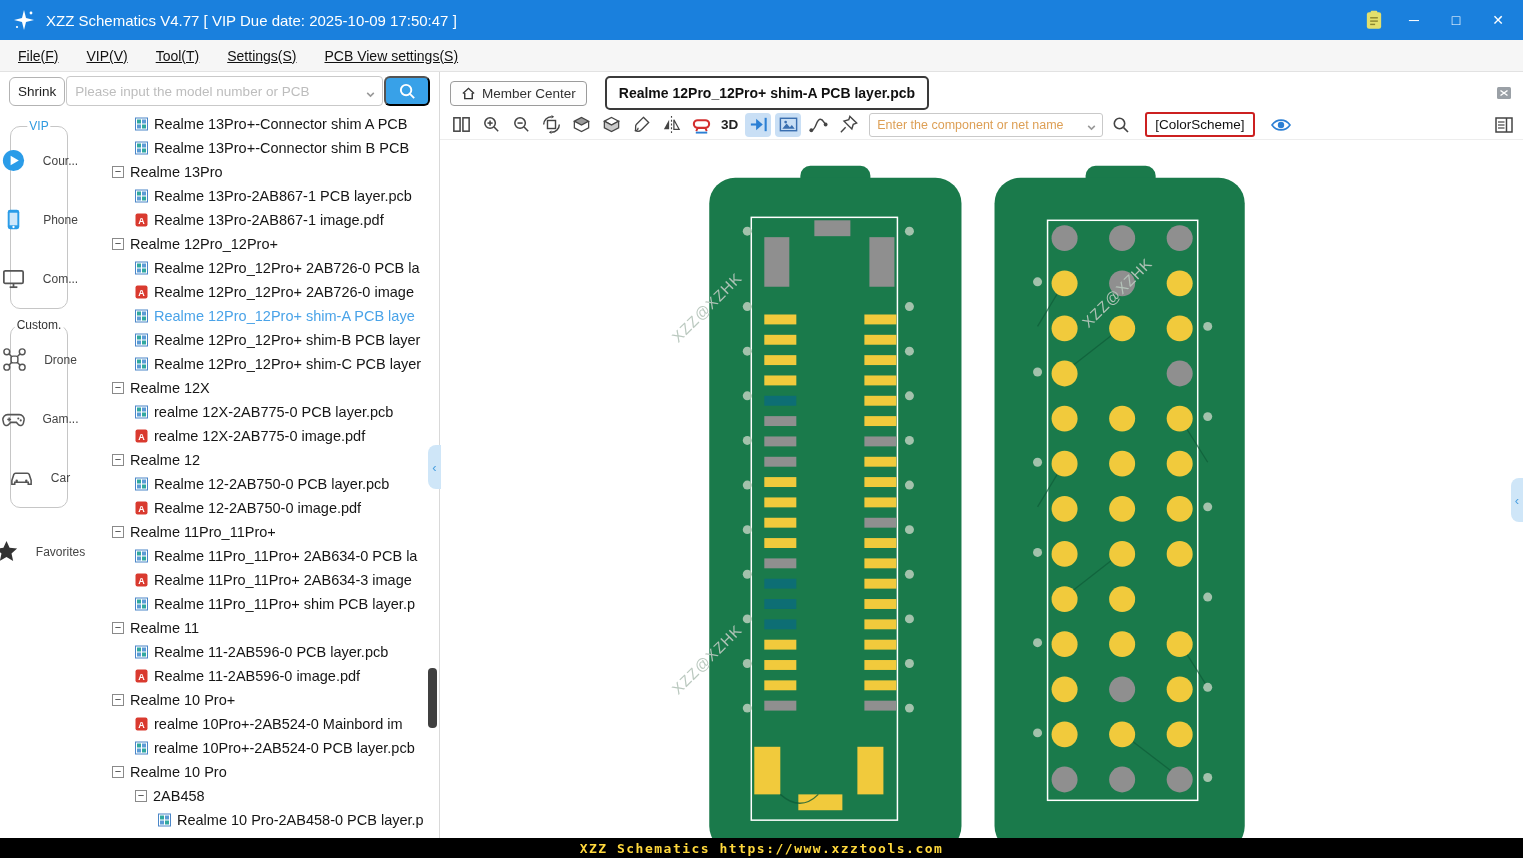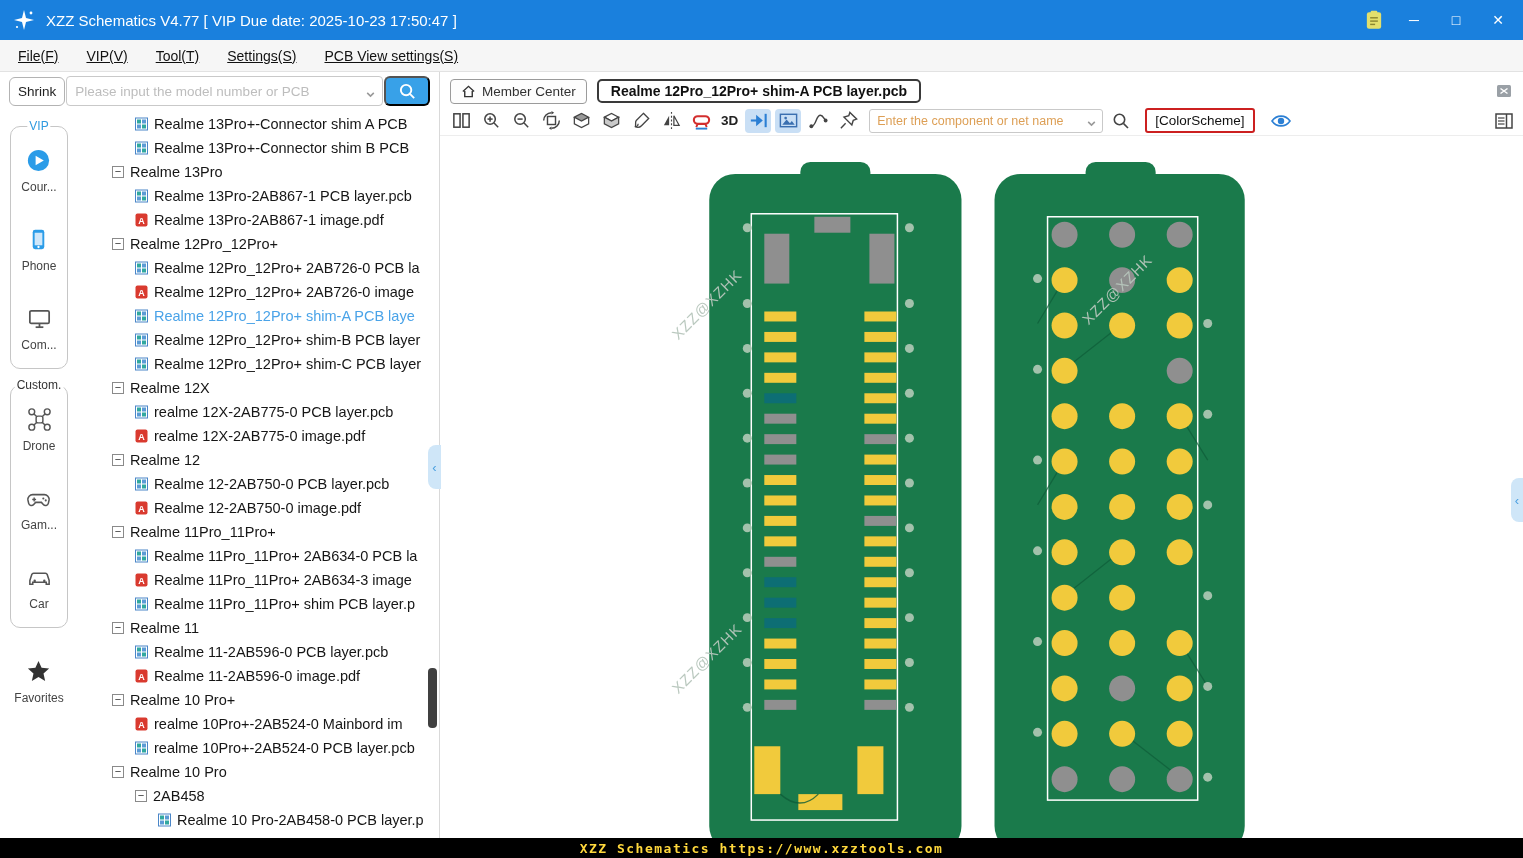--- a/index.html
+++ b/index.html
@@ -32,21 +32,21 @@
   .combo-chevron { width:11px; height:11px; flex:0 0 11px; }
   .search-btn { width:46px; height:30px; background:#38a1e8; border-radius:6px; display:flex; align-items:center; justify-content:center; }
   .search-btn svg { width:19px; height:19px; }
 
   .left-body { flex:1; min-height:0; display:flex; }
 
   
   .icon-rail { width:78px; flex:0 0 78px; display:flex; flex-direction:column; align-items:center; padding-top:0; }
   .rail-group { width:58px; border:1px solid #c6c6c6; border-radius:10px; position:relative; margin-top:16px; padding:20px 0 16px; display:flex; flex-direction:column; align-items:center; gap:32px; background:#fff; }
   .rail-legend { position:absolute; top:-8px; left:50%; transform:translateX(-50%); background:#fff; padding:0 2px; font-size:12px; white-space:nowrap; }
-  .rail-item { display:flex; flex-direction:column; align-items:center; gap:6px; }
+  .rail-item { display:flex; flex-direction:row; align-items:center; gap:16px; }
   .rail-icon { width:27px; height:27px; display:block; }
   .rail-icon svg { width:27px; height:27px; display:block; }
   .rail-label { font-size:12px; color:#444; white-space:nowrap; }
   .favorites { margin-top:30px; }
 
   
   .tree { flex:1; min-width:0; overflow:hidden; position:relative; padding-top:2px; font-size:14.5px; color:#161616; }
   .tree-row { height:24px; display:flex; align-items:center; gap:6px; white-space:nowrap; }
   .tree-row.selected .tree-label { color:#4aa3e8; }
   .expander { width:12px; height:12px; flex:0 0 12px; border:1px solid #8a8a8a; background:#fff; font-size:11px; line-height:9px; text-align:center; color:#333; }
@@ -55,21 +55,21 @@
   .tree-scroll-thumb { position:absolute; right:2px; top:558px; width:9px; height:60px; background:#404040; border-radius:4px; }
 
   .collapse-left { position:absolute; right:-2px; top:373px; width:13px; height:44px; background:#cfe6f8; border-radius:8px 0 0 8px; display:flex; align-items:center; justify-content:center; color:#4a9fe0; font-size:13px; z-index:5; }
   .collapse-right { position:absolute; right:0; top:406px; width:12px; height:44px; background:#cfe6f8; border-radius:8px 0 0 8px; display:flex; align-items:center; justify-content:center; color:#4a9fe0; font-size:13px; z-index:5; }
 
   
   .main-pane { flex:1; min-width:0; display:flex; flex-direction:column; background:#fff; }
   .tab-row { flex:0 0 34px; display:flex; align-items:center; gap:10px; padding:4px 10px 0; }
   .member-center { height:25px; border:1px solid #9b9b9b; border-radius:4px; background:#fdfdfd; display:flex; align-items:center; gap:6px; padding:0 10px; font-size:13.5px; color:#333; }
   .member-center svg { width:15px; height:15px; }
-  .active-tab { height:24px; border:2px solid #3a3a3a; border-radius:5px; background:#fff; display:flex; align-items:center; padding:0 12px; font-size:14px; font-weight:bold; color:#101010; }
+  .active-tab { height:34px; border:2px solid #3a3a3a; border-radius:5px; background:#fff; display:flex; align-items:center; padding:0 12px; font-size:14px; font-weight:bold; color:#101010;margin-left:8px; }
   .tabrow-close { margin-left:auto; width:18px; height:18px; }
   .tabrow-close svg { width:18px; height:18px; }
 
   .main-toolbar { flex:0 0 30px; display:flex; align-items:center; gap:4px; padding:0 8px; border-bottom:1px solid #ededed; }
   .tool-btn { width:26px; height:24px; border-radius:4px; display:flex; align-items:center; justify-content:center; }
   .tool-btn svg { width:21px; height:21px; }
   .tool-btn.active { background:#c9dff5; }
   .tool-btn.tool-text { width:auto; padding:0 3px; font-size:13.5px; font-weight:bold; color:#222; }
   .component-search { width:234px; height:24px; border:1px solid #c9c9c9; border-radius:3px; display:flex; align-items:center; padding:0 5px 0 7px; margin-left:4px; background:#fff; }
   .component-search input { border:none; outline:none; flex:1; min-width:0; font-size:12.5px; font-family:"Liberation Sans",sans-serif; color:#333; }
@@ -95,21 +95,21 @@
 <div class="app">
 
   <div class="titlebar">
     <span class="logo">
       <svg viewBox="0 0 24 24">
           <path d="M12 2 L14 10 L22 12 L14 14 L12 22 L10 14 L2 12 L10 10 Z" fill="#fff"></path>
           <circle cx="19" cy="5" r="1.4" fill="#fff"></circle>
           <circle cx="5" cy="19" r="1.1" fill="#fff"></circle>
         </svg>
     </span>
-    <span class="title-text">XZZ Schematics V4.77 [ VIP Due date: 2025-10-23 17:50:47 ]</span>
+    <span class="title-text">XZZ Schematics V4.77 [ VIP Due date: 2025-10-09 17:50:47 ]</span>
     <div class="titlebar-right">
       <span class="clip-icon">
         <svg viewBox="0 0 20 20">
             <rect x="3.5" y="3" width="13" height="15" rx="2" fill="#e2df6c"></rect>
             <rect x="7" y="1.5" width="6" height="3.5" rx="1" fill="#e2df6c"></rect>
             <line x1="6.5" y1="8" x2="13.5" y2="8" stroke="#8a8630" stroke-width="1.3"></line>
             <line x1="6.5" y1="11" x2="13.5" y2="11" stroke="#8a8630" stroke-width="1.3"></line>
             <line x1="6.5" y1="14" x2="11" y2="14" stroke="#8a8630" stroke-width="1.3"></line>
           </svg>
       </span>

